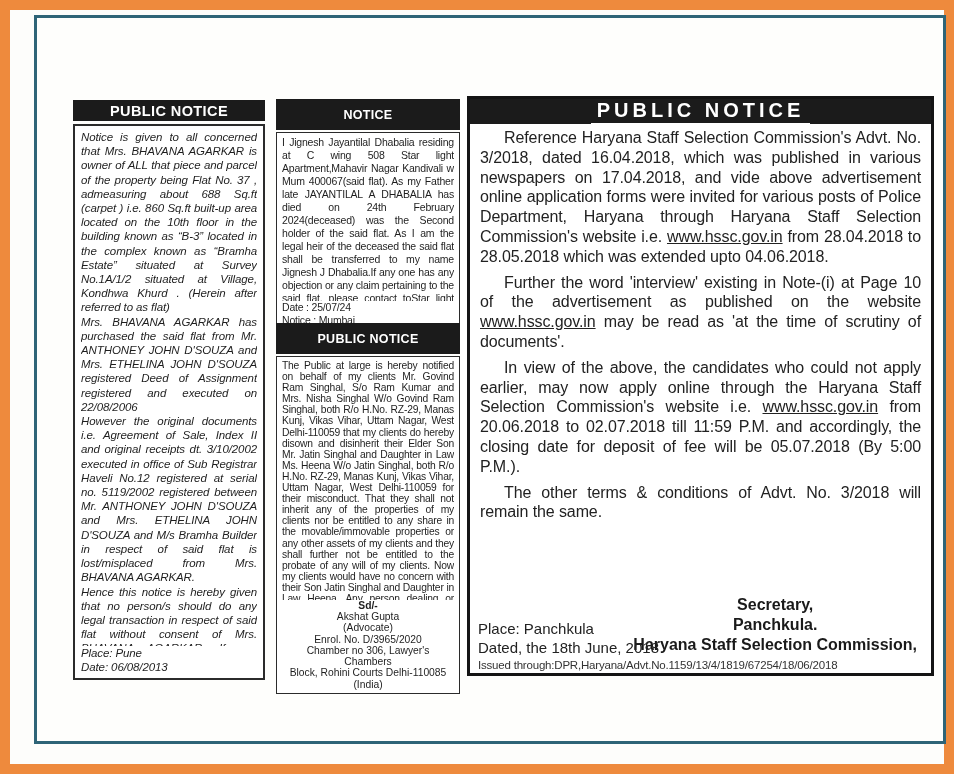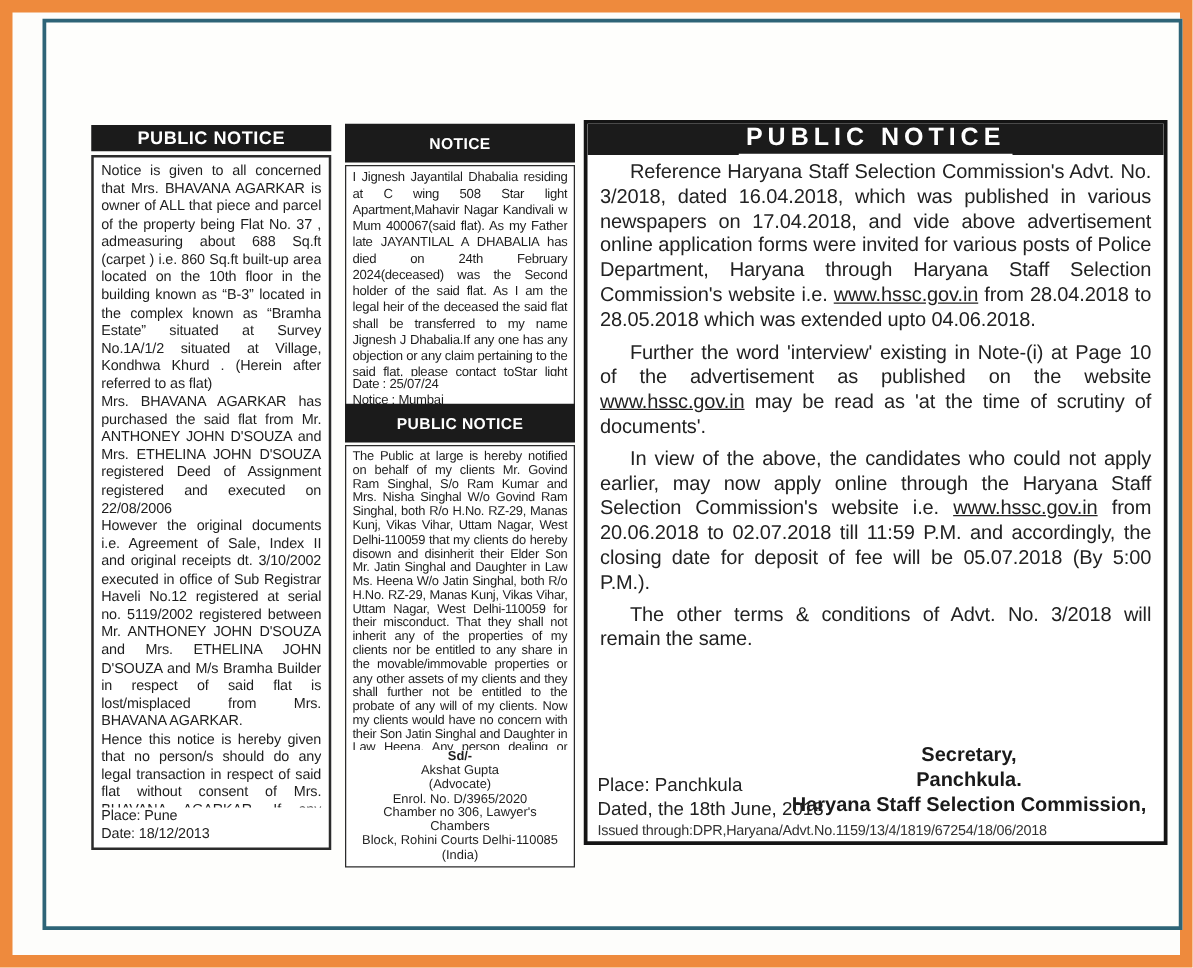--- a/index.html
+++ b/index.html
@@ -22,21 +22,21 @@
     font-weight:bold; display:flex; align-items:center; justify-content:center;
   }
   .bar-left   { height:21px; font-size:14.5px; letter-spacing:.4px; }
   .bar-mid    { height:31px; font-size:12.5px; letter-spacing:.3px; }
 
   
   .box { background:#ffffff; border:2px solid #2b2b2b; overflow:hidden; display:flex; flex-direction:column; }
 
   
   .n-left { left:36px; top:82px; width:192px; }
-  .n-left .box { margin-top:3px; height:556px; padding:4px 6px; }
+  .n-left .box { margin-top:3px; height:556px; padding:4px 6px;font-style:italic; }
   .n-left p { font-size:11.5px; line-height:14.2px; text-align:justify; letter-spacing:-.1px; }
   .n-left .flow { flex:1 1 auto; overflow:hidden; }
   .n-left .pd { text-align:left; }
 
   
   .n-midtop { left:239px; top:81px; width:184px; }
   .n-midtop .box { margin-top:2px; height:199px; padding:3px 5px; border-width:1.5px; }
   .n-midtop .flow { flex:1 1 auto; overflow:hidden; }
   .n-midtop p { font-size:10.5px; line-height:13px; text-align:justify; letter-spacing:-.2px; }
   .n-midtop .pd { text-align:left; }
@@ -72,21 +72,21 @@
         <span>PUBLIC NOTICE</span>
       </div>
       <div class="box">
         <div class="flow">
           <p>Notice is given to all concerned that Mrs. BHAVANA AGARKAR is owner of ALL that piece and parcel of the property being Flat No. 37 , admeasuring about 688 Sq.ft (carpet ) i.e. 860 Sq.ft built-up area located on the 10th floor in the building known as “B-3” located in the complex known as “Bramha Estate” situated at Survey No.1A/1/2 situated at Village, Kondhwa Khurd . (Herein after referred to as flat)</p>
           <p>Mrs. BHAVANA AGARKAR has purchased the said flat from Mr. ANTHONEY JOHN D'SOUZA and Mrs. ETHELINA JOHN D'SOUZA registered Deed of Assignment registered and executed on 22/08/2006</p>
           <p>However the original documents i.e. Agreement of Sale, Index II and original receipts dt. 3/10/2002 executed in office of Sub Registrar Haveli No.12 registered at serial no. 5119/2002 registered between Mr. ANTHONEY JOHN D'SOUZA and Mrs. ETHELINA JOHN D'SOUZA and M/s Bramha Builder in respect of said flat is lost/misplaced from Mrs. BHAVANA AGARKAR.</p>
           <p>Hence this notice is hereby given that no person/s should do any legal transaction in respect of said flat without consent of Mrs. BHAVANA AGARKAR. If any person/s doing the same is doing at her/his/their own risk and for that Mrs. BHAVANA AGARKAR will not be liable/responsible. At the same any transaction done by any person in respect of said flat the said transaction will not be binding on Mrs. BHAVANA AGARKAR.</p>
         </div>
         <p class="pd">Place: Pune</p>
-        <p class="pd">Date: 18/12/2013</p>
+        <p class="pd">Date: 06/08/2013</p>
       </div>
     </div>
 
     <div class="notice n-midtop">
       <div class="bar bar-mid">
         <span>NOTICE</span>
       </div>
       <div class="box">
         <div class="flow">
           <p>I Jignesh Jayantilal Dhabalia residing at C wing 508 Star light Apartment,Mahavir Nagar Kandivali w Mum 400067(said flat). As my Father late JAYANTILAL A DHABALIA has died on 24th February 2024(deceased) was the Second holder of the said flat. As I am the legal heir of the deceased the said flat shall be transferred to my name Jignesh J Dhabalia.If any one has any objection or any claim pertaining to the said flat, please contact toStar light ApartmentKandivali West within 14 working days from the date of this notice.</p>

